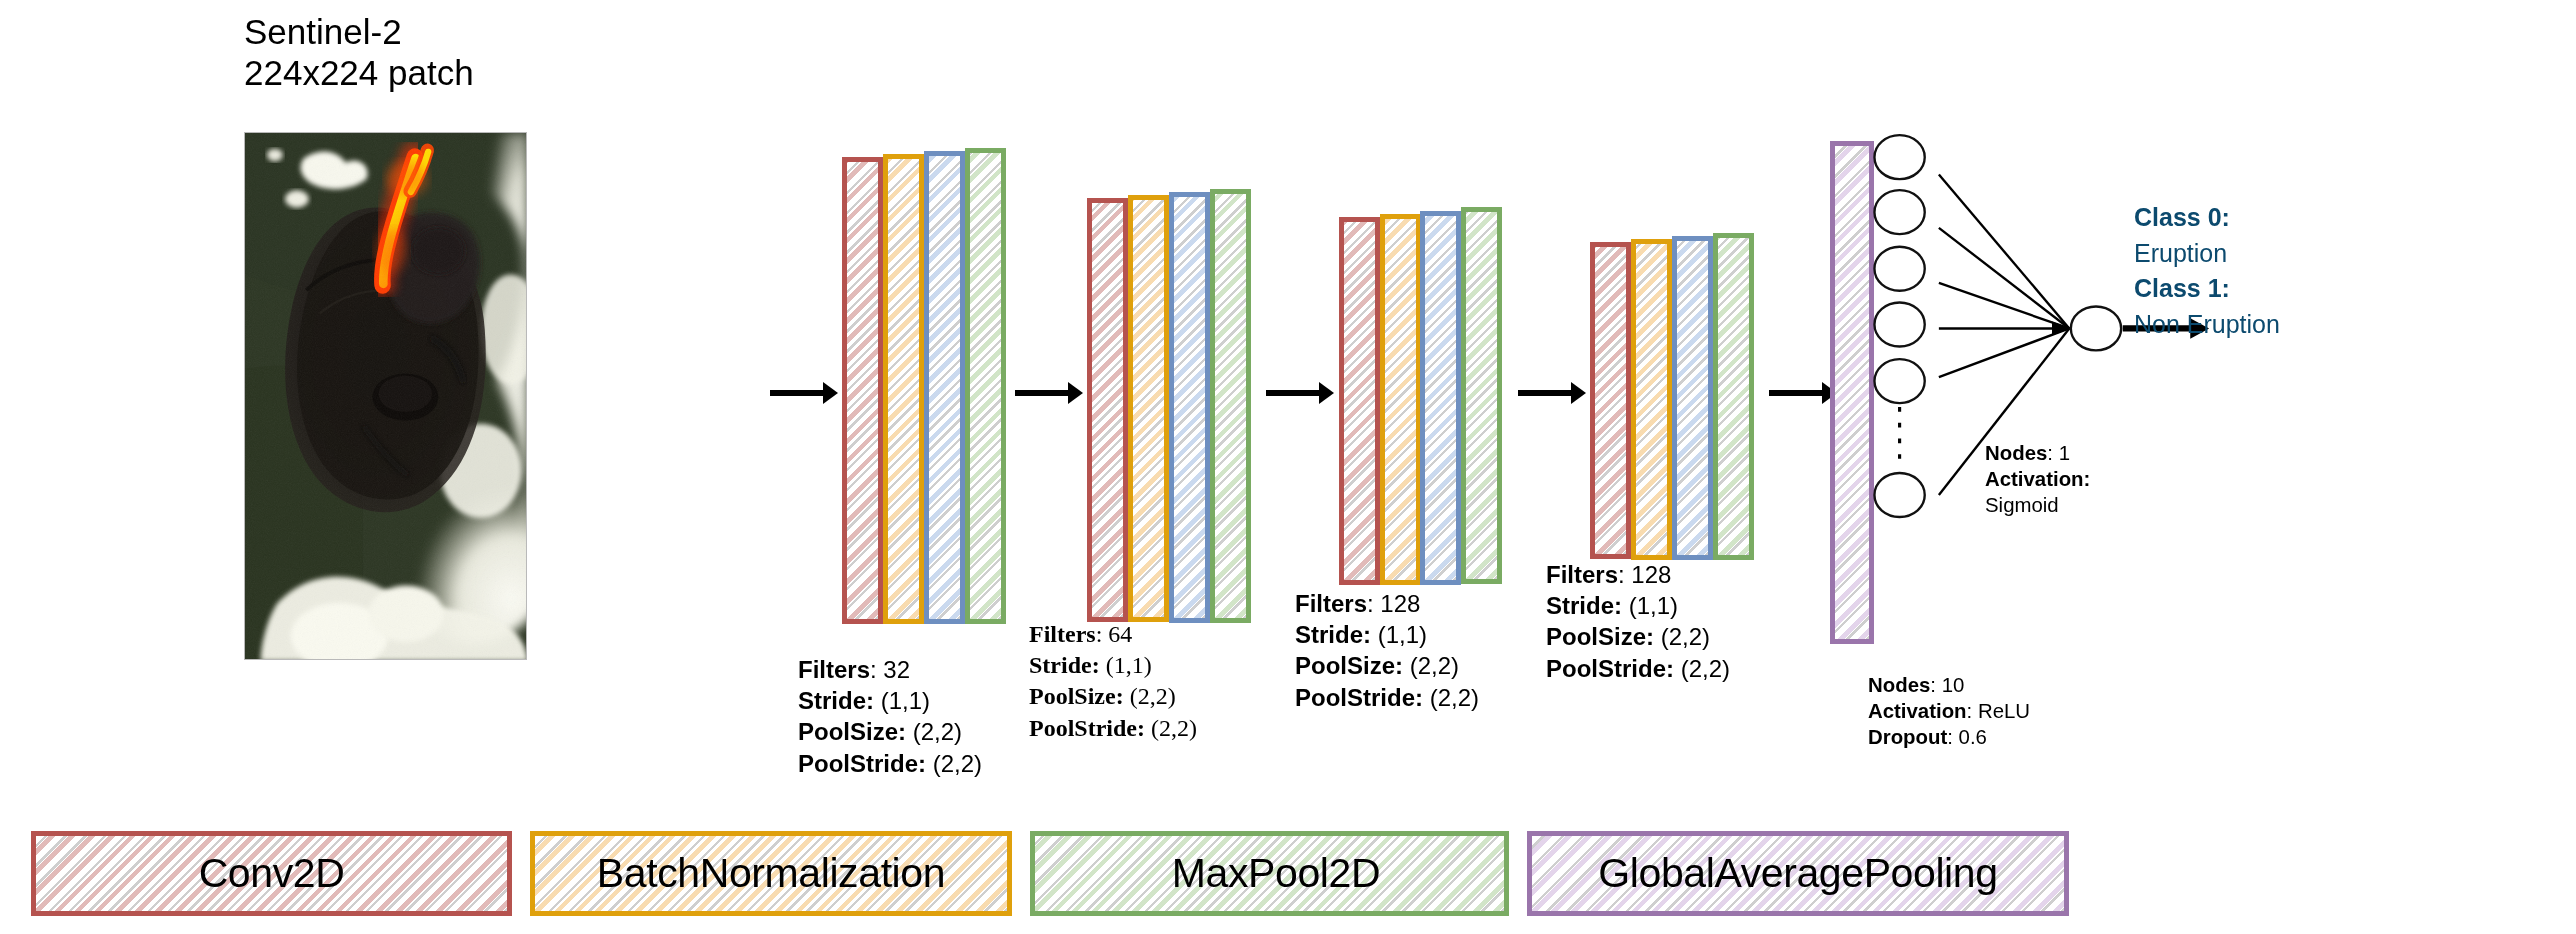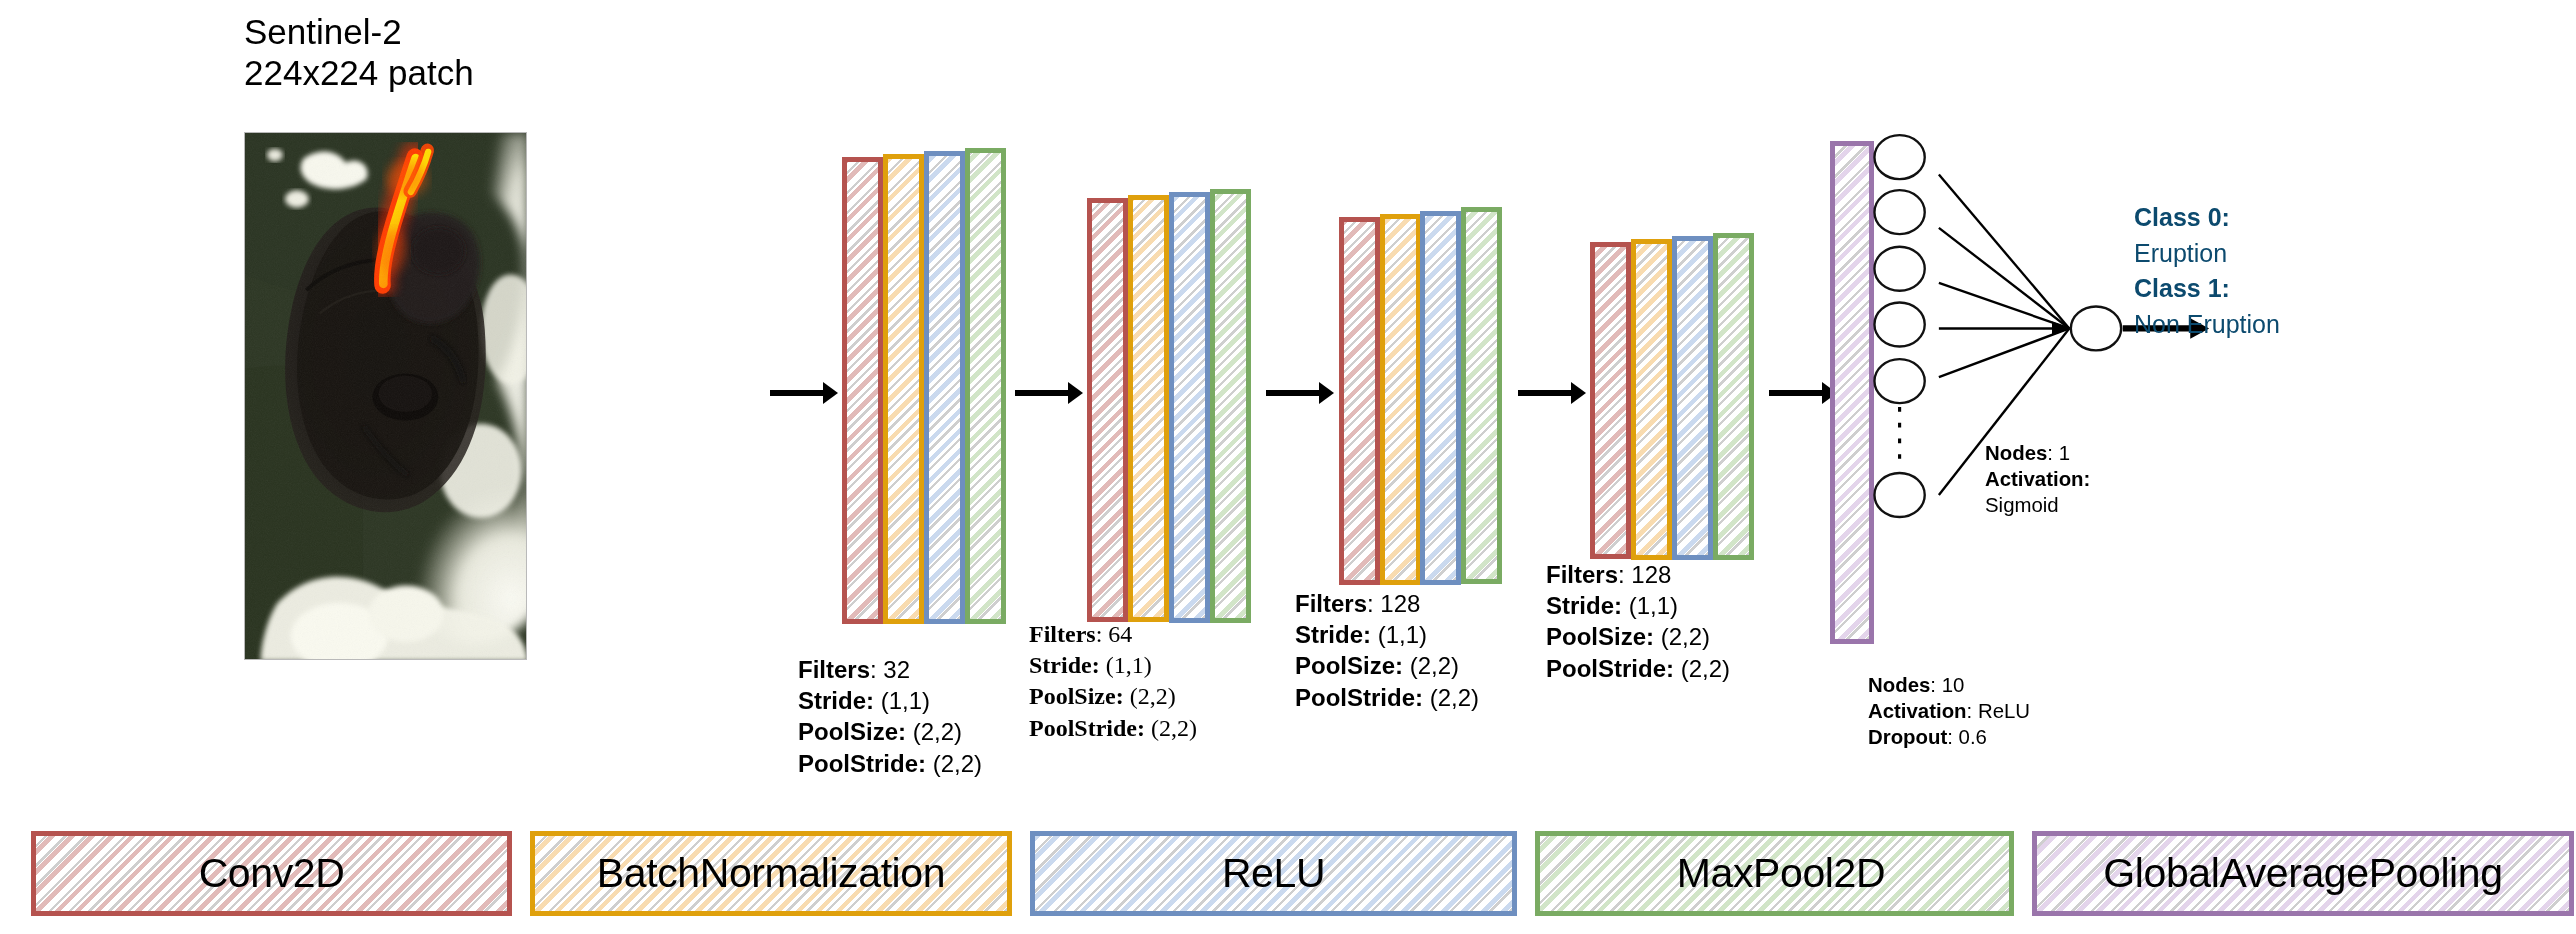--- a/index.html
+++ b/index.html
@@ -296,23 +296,20 @@
     <div><span>Non Eruption</span></div>
   </div>
 
   <div id="legend">
     <div class="legend-item lg-conv hatch-red">
       <span class="legend-label">Conv2D</span>
     </div>
     <div class="legend-item lg-bn hatch-orange">
       <span class="legend-label">BatchNormalization</span>
     </div>
-    <div class="legend-item lg-relu hatch-blue">
-      <span class="legend-label">ReLU</span>
-    </div>
     <div class="legend-item lg-mp hatch-green">
       <span class="legend-label">MaxPool2D</span>
     </div>
     <div class="legend-item lg-gap hatch-purple">
       <span class="legend-label">GlobalAveragePooling</span>
     </div>
   </div>
 
 </div>
 

